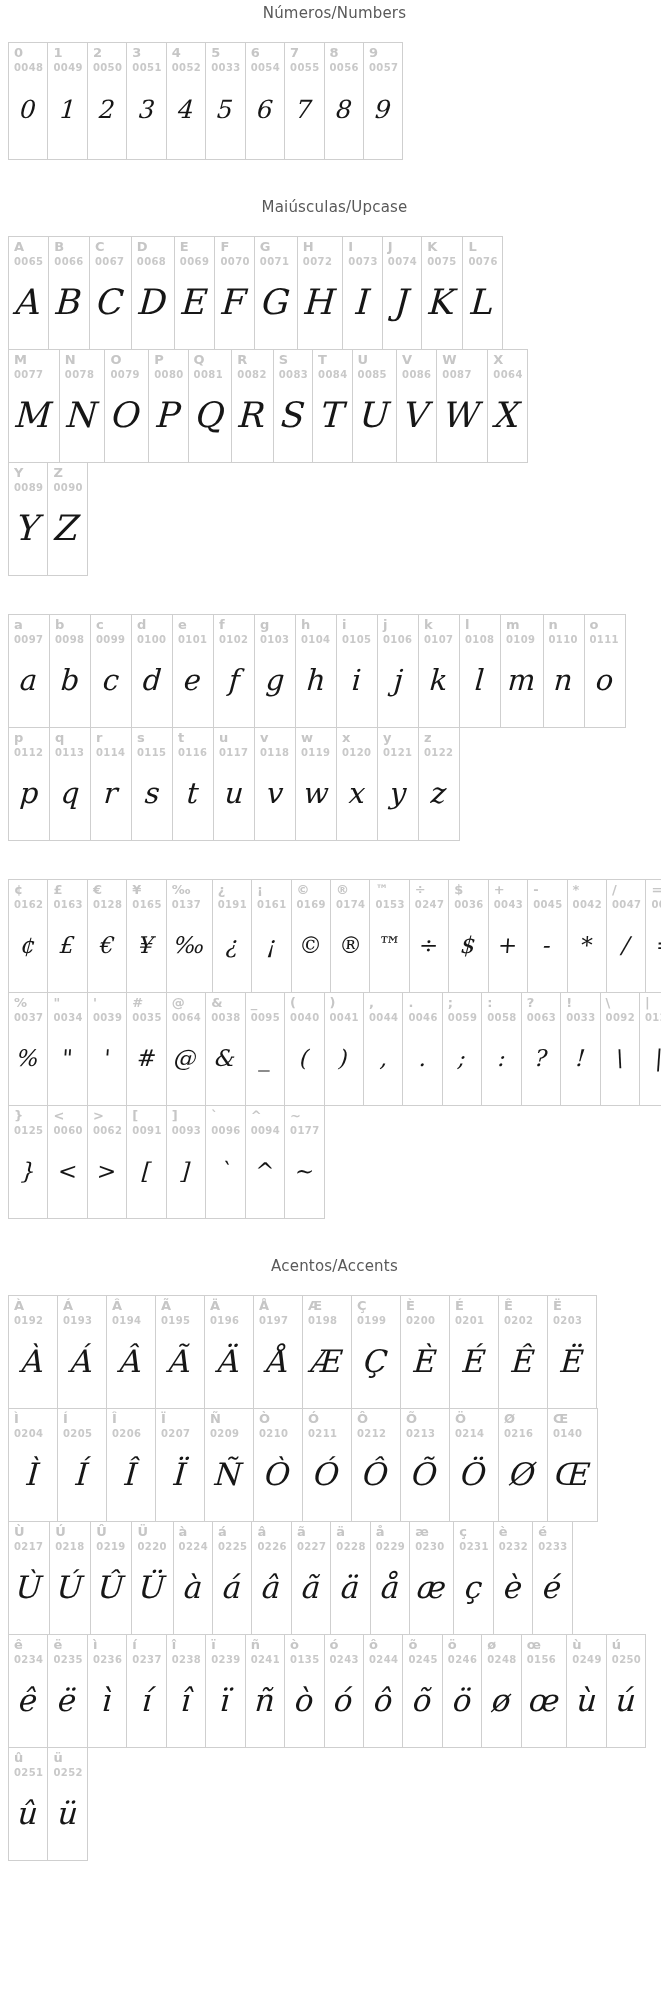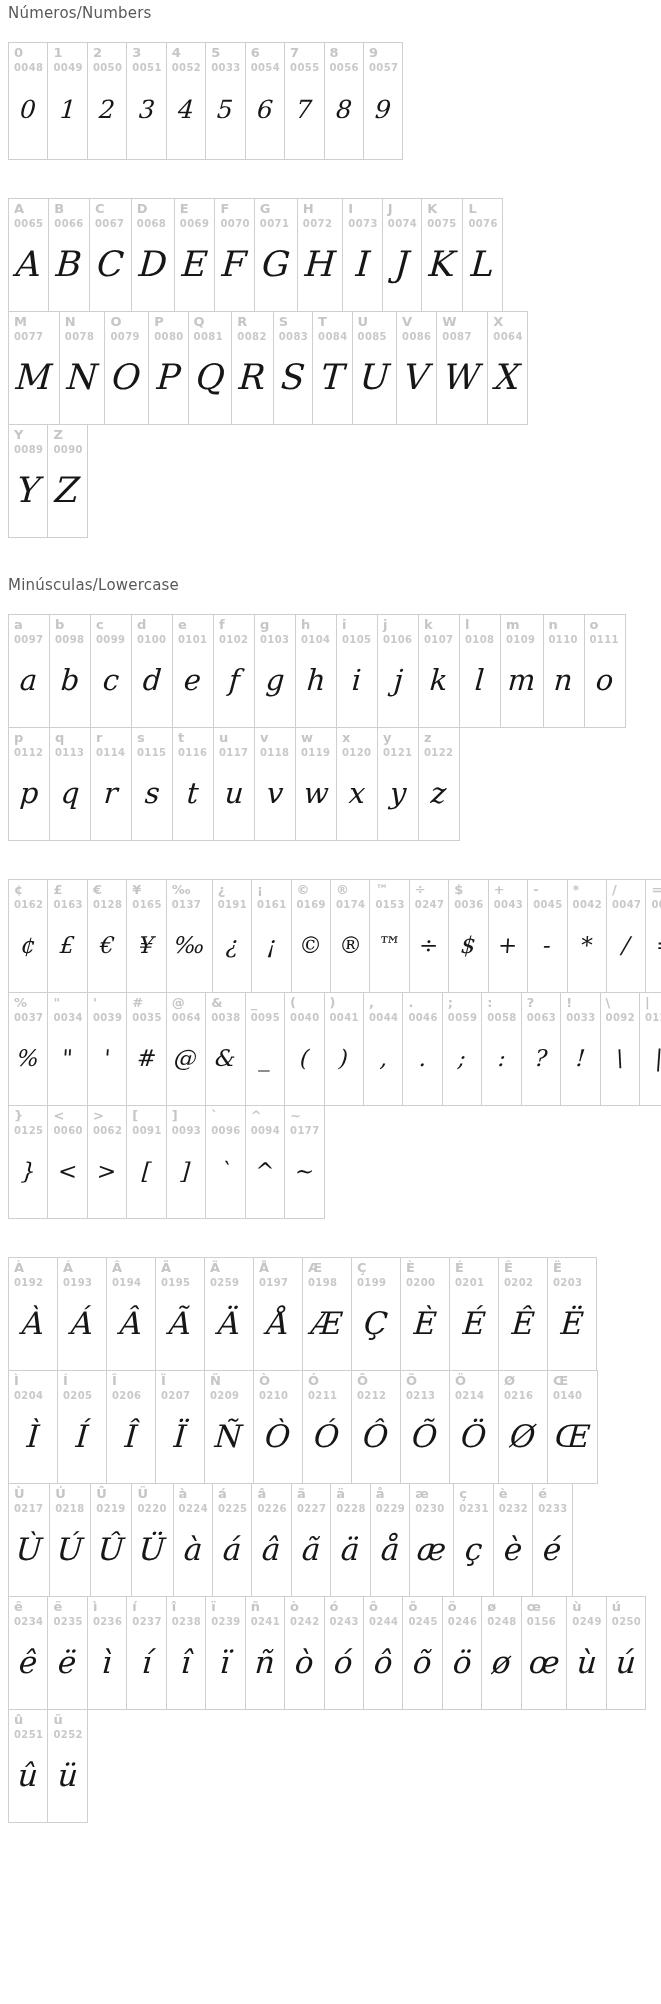--- a/index.html
+++ b/index.html
@@ -1,19 +1,19 @@
 <!DOCTYPE html>
 <html><head>
 <meta charset="utf-8">
 <style>
   html,body{margin:0;padding:0;background:#ffffff;}
   body{width:661px;font-family:"Liberation Sans",sans-serif;padding:4px 0 10px 8px;box-sizing:border-box;}
   .section{margin-bottom:38px;}
   .section-title{font-size:15px;font-weight:400;color:#595959;margin:0 0 20px 0;letter-spacing:.2px;
-    font-family:"DejaVu Sans","Liberation Sans",sans-serif;}
+    font-family:"DejaVu Sans","Liberation Sans",sans-serif;text-align:center;}
   .grid{width:fit-content;}
   .row{display:flex;width:fit-content;}
   .row + .row{margin-top:-1px;}
   .cell{display:flex;flex-direction:column;box-sizing:border-box;border:1px solid #cfcfcf;
     height:114px;min-width:34px;background:#ffffff;}
   .cell + .cell{margin-left:-1px;}
   .head{flex:0 0 auto;padding:3px 4px 0 5px;}
   .label{font-size:13px;font-weight:bold;color:#c6c6c6;line-height:1.05;
     font-family:"DejaVu Sans","Liberation Sans",sans-serif;}
   .code{font-size:10px;font-weight:bold;color:#c9c9c9;letter-spacing:.4px;margin-top:2px;
@@ -132,20 +132,21 @@
               <div class="code">0057</div>
             </div>
             <div class="glyph">
               <span>9</span>
             </div>
           </div>
         </div>
       </div>
     </div>
     <div class="section section-uppercase">
+      <h2 class="section-title">Maiúsculas/Upcase</h2>
       <div class="grid">
         <div class="row">
           <div class="cell">
             <div class="head">
               <div class="label">A</div>
               <div class="code">0065</div>
             </div>
             <div class="glyph">
               <span>A</span>
             </div>
@@ -376,21 +377,20 @@
               <div class="code">0090</div>
             </div>
             <div class="glyph">
               <span>Z</span>
             </div>
           </div>
         </div>
       </div>
     </div>
     <div class="section section-lowercase">
-      <h2 class="section-title">Minúsculas/Lowercase</h2>
       <div class="grid">
         <div class="row">
           <div class="cell">
             <div class="head">
               <div class="label">a</div>
               <div class="code">0097</div>
             </div>
             <div class="glyph">
               <span>a</span>
             </div>
@@ -1007,20 +1007,21 @@
               <div class="code">0177</div>
             </div>
             <div class="glyph">
               <span>~</span>
             </div>
           </div>
         </div>
       </div>
     </div>
     <div class="section section-accents">
+      <h2 class="section-title">Acentos/Accents</h2>
       <div class="grid">
         <div class="row">
           <div class="cell">
             <div class="head">
               <div class="label">À</div>
               <div class="code">0192</div>
             </div>
             <div class="glyph">
               <span>À</span>
             </div>
@@ -1048,21 +1049,21 @@
               <div class="label">Ã</div>
               <div class="code">0195</div>
             </div>
             <div class="glyph">
               <span>Ã</span>
             </div>
           </div>
           <div class="cell">
             <div class="head">
               <div class="label">Ä</div>
-              <div class="code">0259</div>
+              <div class="code">0196</div>
             </div>
             <div class="glyph">
               <span>Ä</span>
             </div>
           </div>
           <div class="cell">
             <div class="head">
               <div class="label">Å</div>
               <div class="code">0197</div>
             </div>
@@ -1423,21 +1424,21 @@
               <div class="label">ñ</div>
               <div class="code">0241</div>
             </div>
             <div class="glyph">
               <span>ñ</span>
             </div>
           </div>
           <div class="cell">
             <div class="head">
               <div class="label">ò</div>
-              <div class="code">0242</div>
+              <div class="code">0135</div>
             </div>
             <div class="glyph">
               <span>ò</span>
             </div>
           </div>
           <div class="cell">
             <div class="head">
               <div class="label">ó</div>
               <div class="code">0243</div>
             </div>

